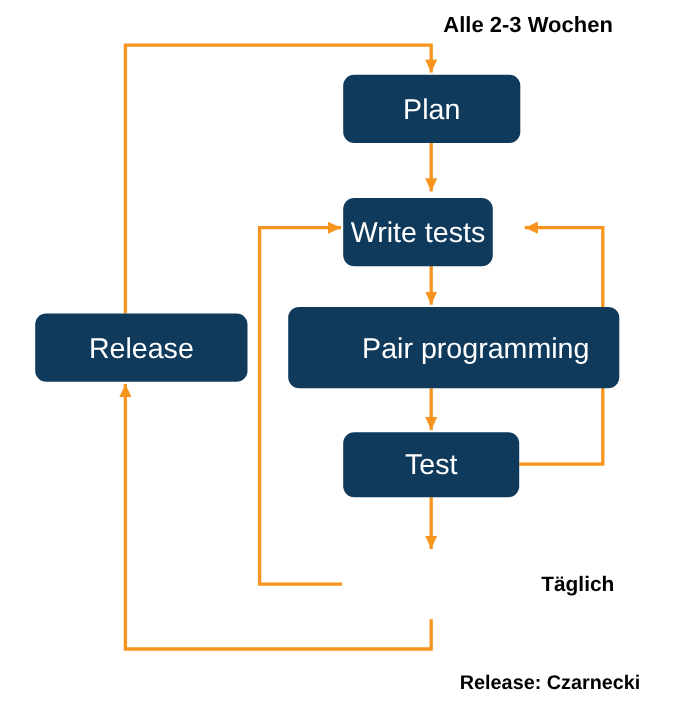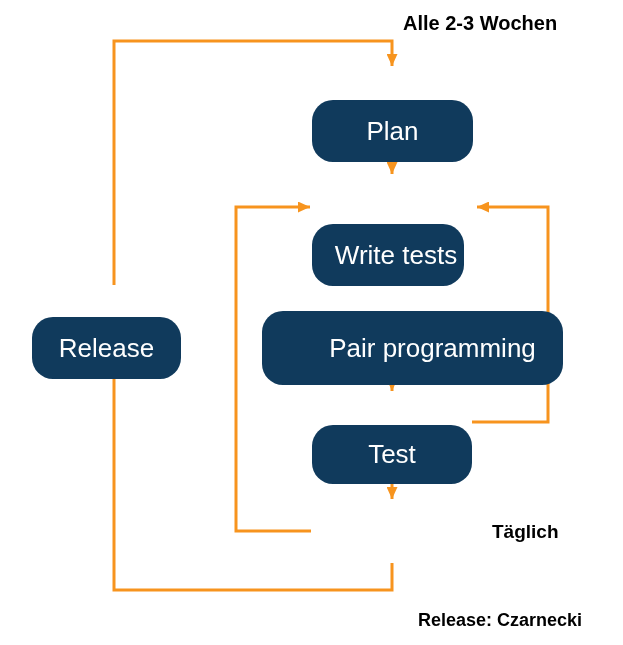--- a/index.html
+++ b/index.html
@@ -20,35 +20,34 @@
     background:var(--bg);
     overflow:hidden;
   }
   .edges{
     position:absolute;left:0;top:0;width:623px;height:645px;
   }
   .node{
     position:absolute;
     background:var(--node-fill);
     color:var(--node-text);
-    border-radius:21px;
+    border-radius:10px;
     display:flex;flex-direction:column;
     align-items:center;justify-content:center;
     font-size:26px;
     line-height:1.26;
     text-align:center;
     white-space:nowrap;
-    margin-top:32px;
   }
   .node-plan{left:312px;top:68px;width:161px;height:62px;}
-  .node-write-tests{left:312px;top:192px;width:136px;height:62px;padding-left:16px;}
+  .node-write-tests{left:312px;top:180px;width:136px;height:62px;}
   .node-pair{left:262px;top:279px;width:261px;height:74px;font-size:26px;padding-left:40px;}
   .node-test{left:312px;top:393px;width:160px;height:59px;}
   .node-integration{left:311px;top:501px;width:164px;height:62px;}
-  .node-release{left:32px;top:285px;width:149px;height:62px;}
+  .node-release{left:32px;top:285px;width:193px;height:62px;}
   .annotation{
     position:absolute;
     color:var(--label-text);
     white-space:nowrap;
     font-weight:bold;
   }
   .annotation-cycle{left:403px;top:12px;font-size:20px;}
   .annotation-daily{left:492px;top:521px;font-size:19px;text-align:center;}
   .annotation-source{left:418px;top:610px;font-size:18px;}
 </style>

